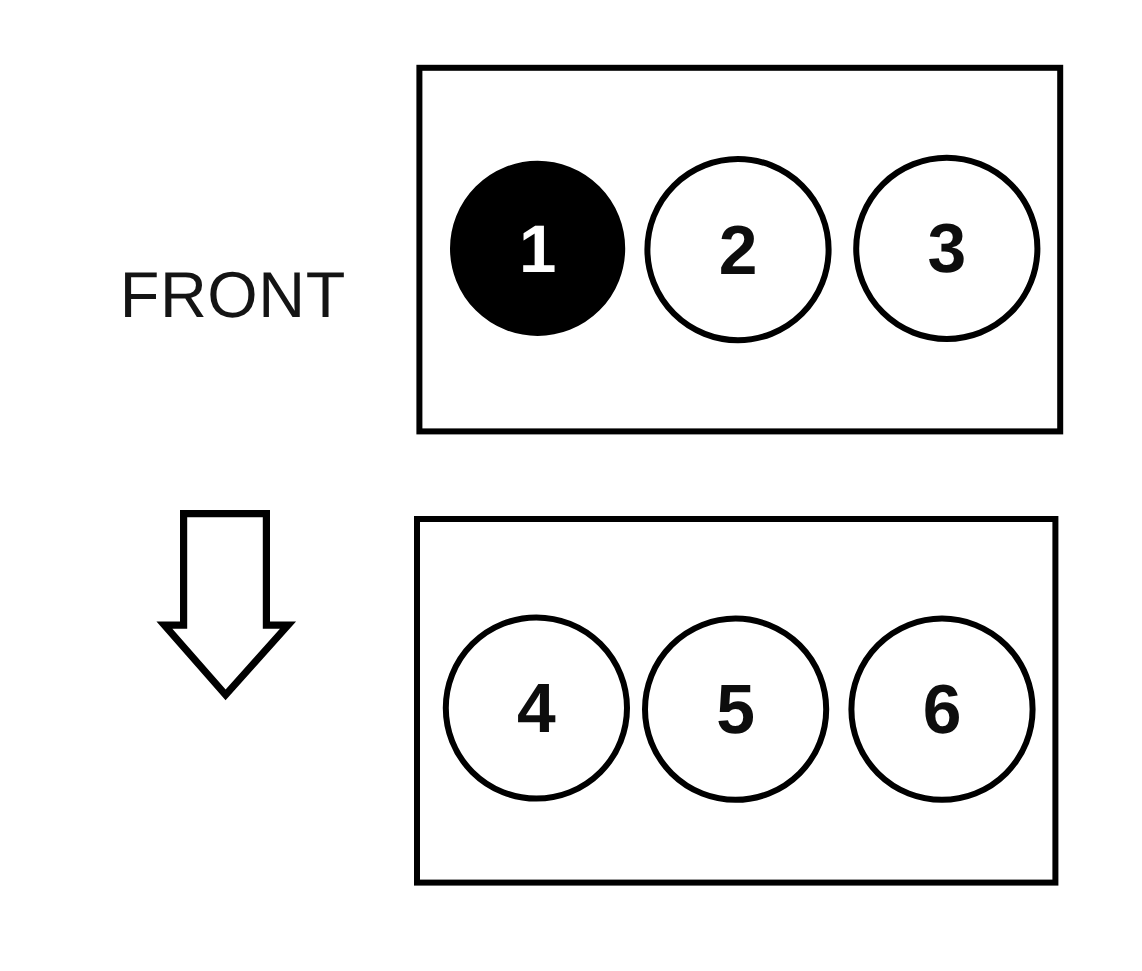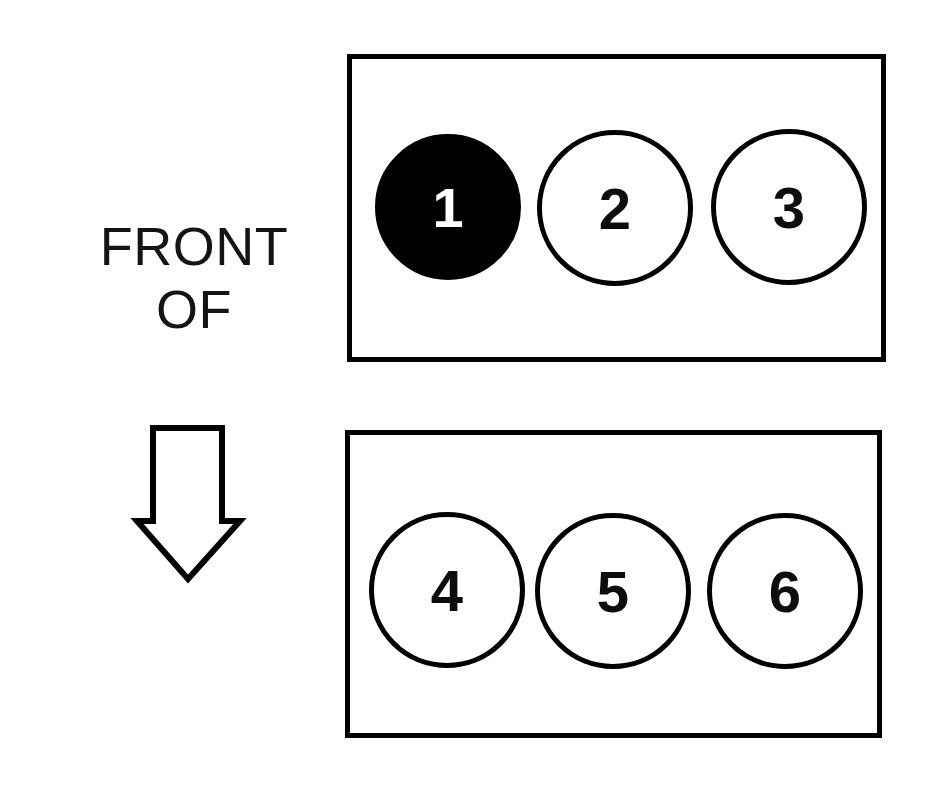--- a/index.html
+++ b/index.html
@@ -78,21 +78,20 @@
   .cyl-6 { left: 707px; top: 513px; width: 156px; height: 156px; }
   .cyl-num { display: block; }
 </style>
 </head>
 <body>
 
 <div class="canvas">
 
   <div class="front-label">
     <span class="fl-line">FRONT</span>
-    <span class="fl-line">OF</span>
   </div>
 
   <svg class="arrow-svg" viewBox="0 0 952 809" aria-hidden="true">
     <polygon points="153,428 222,428 222,521 240,521 188,579 137,521 153,521" fill="#ffffff" stroke="#000000" stroke-width="6" stroke-linejoin="miter"></polygon>
   </svg>
 
   <div class="bank bank-top"></div>
   <div class="bank bank-bottom"></div>
 
   <div class="cyl cyl-filled cyl-1">

